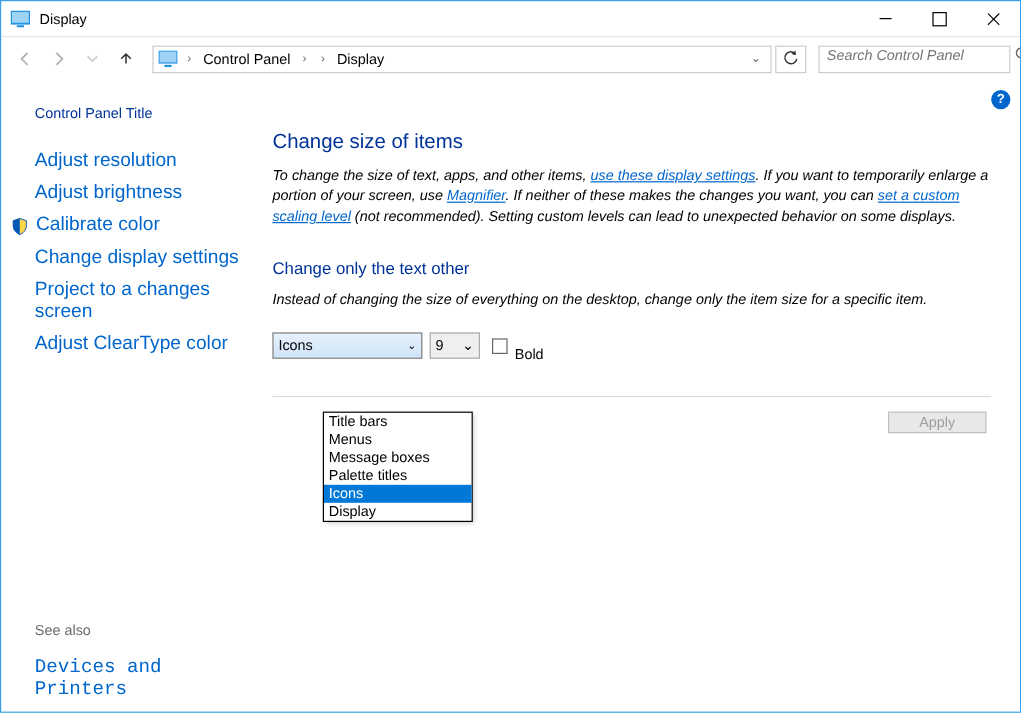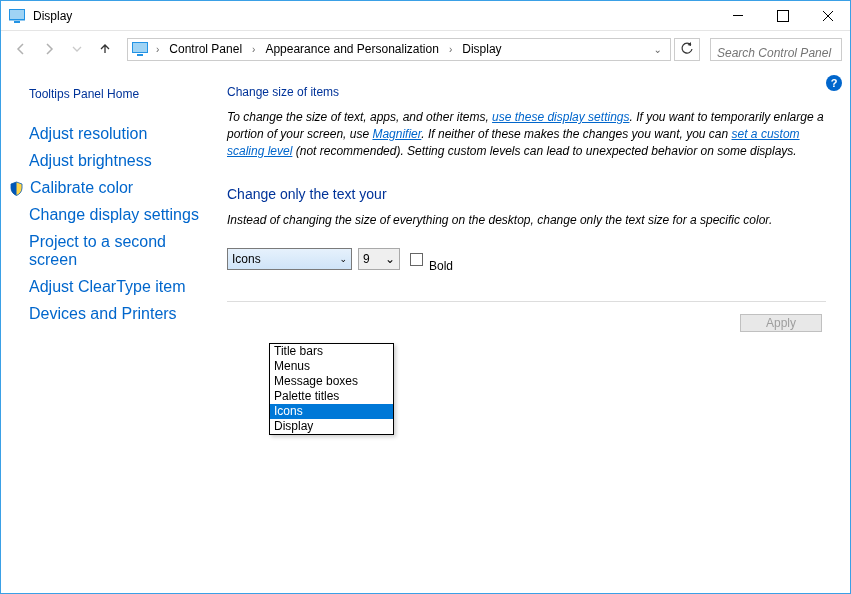--- a/index.html
+++ b/index.html
@@ -21,38 +21,38 @@
 .navbtn.enabled { opacity:1; }
 .navbtn svg { width:14px; height:14px; }
 .addressbar { flex:1; height:23px; border:1px solid #ccc; display:flex; align-items:center; padding:0 4px; gap:4px; margin-left:6px; }
 .addressbar .monitor-icon { width:16px; height:14px; }
 .crumb { color:#000; font-size:12px; padding:0 2px; }
 .chev { color:#666; font-size:10px; padding:0 4px; }
 .addr-spacer { flex:1; }
 .addr-drop { color:#666; font-size:10px; padding:0 4px; }
 .refresh { width:26px; height:23px; border:1px solid #ccc; display:flex; align-items:center; justify-content:center; margin-left:-1px; }
 .refresh svg { width:14px; height:14px; }
-.searchbox { width:132px; height:23px; border:1px solid #ccc; margin-left:6px; display:flex; align-items:flex-end; padding:0 6px; }
+.searchbox { width:160px; height:23px; border:1px solid #ccc; margin-left:6px; display:flex; align-items:flex-start; padding:0 6px; }
 .searchbox input { border:none; outline:none; flex:1; font-size:12px; color:#888; font-style:italic; background:transparent; }
 .searchbox .search-icon svg { width:13px; height:13px; }
 
 
 .body { display:flex; height: calc(594px - 30px - 36px - 2px); position:relative; }
 
 
 .sidebar { width:208px; padding:20px 10px 10px 28px; display:flex; flex-direction:column; gap:9px; }
 .sidebar .cph { color:#003399; font-size:12px; }
 .sidebar .gap { height:6px; }
 .sidebar a { color:#0066cc; text-decoration:none; font-size:16px; cursor:pointer; display:flex; align-items:center; gap:6px; }
 .sidebar .shield { width:15px; height:15px; margin-left:-20px; }
 .sidebar .seealso { color:#6b6b6b; margin-top:auto; margin-bottom:6px; }
 
 
 .main { flex:1; padding:18px 24px 0 18px; position:relative; }
-.h1 { color:#003399; font-size:12px; margin-bottom:10px; }
+.h1 { color:#003399; font-size:17px; margin-bottom:10px;margin-top:23px; }
 .h2 { color:#003399; font-size:14px; margin-top:26px; margin-bottom:10px; }
 .para { font-size:12px; line-height:17px; color:#000;font-style:italic; }
 .para a { color:#0066cc; text-decoration:underline; }
 
 .controls-row { margin-top:16px; display:flex; align-items:center; gap:6px; }
 .select { width:125px; height:22px; border:1px solid #7a7a7a; background:linear-gradient(#e6f1fc,#cfe4f8); font-size:12px; padding:0 4px; display:flex; align-items:center; justify-content:space-between; }
 .select .arrow { font-size:9px; color:#000; }
 .size-select { width:42px; height:22px; border:1px solid #a9a9a9; background:#efefef; font-size:12px; padding:0 4px; display:flex; align-items:center; justify-content:space-between; }
 .checkbox { width:13px; height:13px; border:1px solid #666; background:#fff; margin-left:4px; }
 .bold-label { font-size:12px;margin-top:14px; }
@@ -118,21 +118,20 @@
     <span class="monitor-icon">
       <svg viewBox="0 0 16 14">
           <rect x="0" y="0" width="16" height="11" fill="#2393e4"></rect>
           <rect x="1" y="1" width="14" height="9" fill="#9fd3f4"></rect>
           <rect x="5" y="12" width="6" height="2" fill="#2393e4"></rect>
         </svg>
     </span>
     <span class="chev">›</span>
     <span class="crumb">Control Panel</span>
     <span class="chev">›</span>
-    <span class="crumb">Appearance and Personalization</span>
     <span class="chev">›</span>
     <span class="crumb">Display</span>
     <span class="addr-spacer"></span>
     <span class="addr-drop">⌄</span>
   </div>
   <div class="refresh">
     <svg viewBox="0 0 14 14">
         <path d="M11 3 A5 5 0 1 0 12 7" fill="none" stroke="#333" stroke-width="1.2"></path>
         <path d="M11 0 L11 4 L7.5 3" fill="#333"></path>
       </svg>
@@ -143,46 +142,47 @@
           <circle cx="5" cy="5" r="4" fill="none" stroke="#666" stroke-width="1.2"></circle>
           <line x1="8" y1="8" x2="12" y2="12" stroke="#666" stroke-width="1.2"></line>
         </svg></span>
   </div>
 </div>
 
 <div class="body">
   <div class="help-icon">?</div>
 
   <div class="sidebar">
-    <div class="cph">Tooltips Panel Home</div>
+    <div class="cph">Control Panel Title</div>
     <div class="gap"></div>
     <a>Adjust resolution</a>
     <a>Adjust brightness</a>
     <a>
       <span class="shield"><svg viewBox="0 0 15 15">
             <path d="M7.5 1 L13 3 L13 7 C13 11 10 13.5 7.5 14.5 C5 13.5 2 11 2 7 L2 3 Z" fill="#ffd54a" stroke="#0057b8" stroke-width="0.8"></path>
             <path d="M7.5 1 L7.5 14.5 C5 13.5 2 11 2 7 L2 3 Z" fill="#0057b8"></path>
           </svg></span>
       <span>Calibrate color</span>
     </a>
     <a>Change display settings</a>
-    <a>Project to a second screen</a>
-    <a>Adjust ClearType item</a>
-
-    <a style="margin-bottom:16px;">Devices and Printers</a>
+    <a>Project to a changes screen</a>
+    <a>Adjust ClearType color</a>
+
+    <div class="seealso">See also</div>
+    <a style="margin-bottom:0;font-family:Liberation Mono, monospace;">Devices and Printers</a>
   </div>
 
   <div class="main">
     <div class="h1">Change size of items</div>
     <div class="para">
       <span>To change the size of text, apps, and other items, </span><a>use these display settings</a><span>.  If you want to temporarily enlarge a portion of your screen, use </span><a>Magnifier</a><span>.  If neither of these makes the changes you want, you can </span><a>set a custom scaling level</a><span> (not recommended).  Setting custom levels can lead to unexpected behavior on some displays.</span>
     </div>
 
-    <div class="h2">Change only the text your</div>
-    <div class="para">Instead of changing the size of everything on the desktop, change only the text size for a specific color.</div>
+    <div class="h2">Change only the text other</div>
+    <div class="para">Instead of changing the size of everything on the desktop, change only the item size for a specific item.</div>
 
     <div class="controls-row">
       <div class="select">
         <span>Icons</span>
         <span class="arrow">⌄</span>
       </div>
       <div class="size-select">
         <span>9</span>
         <span class="arrow">⌄</span>
       </div>

